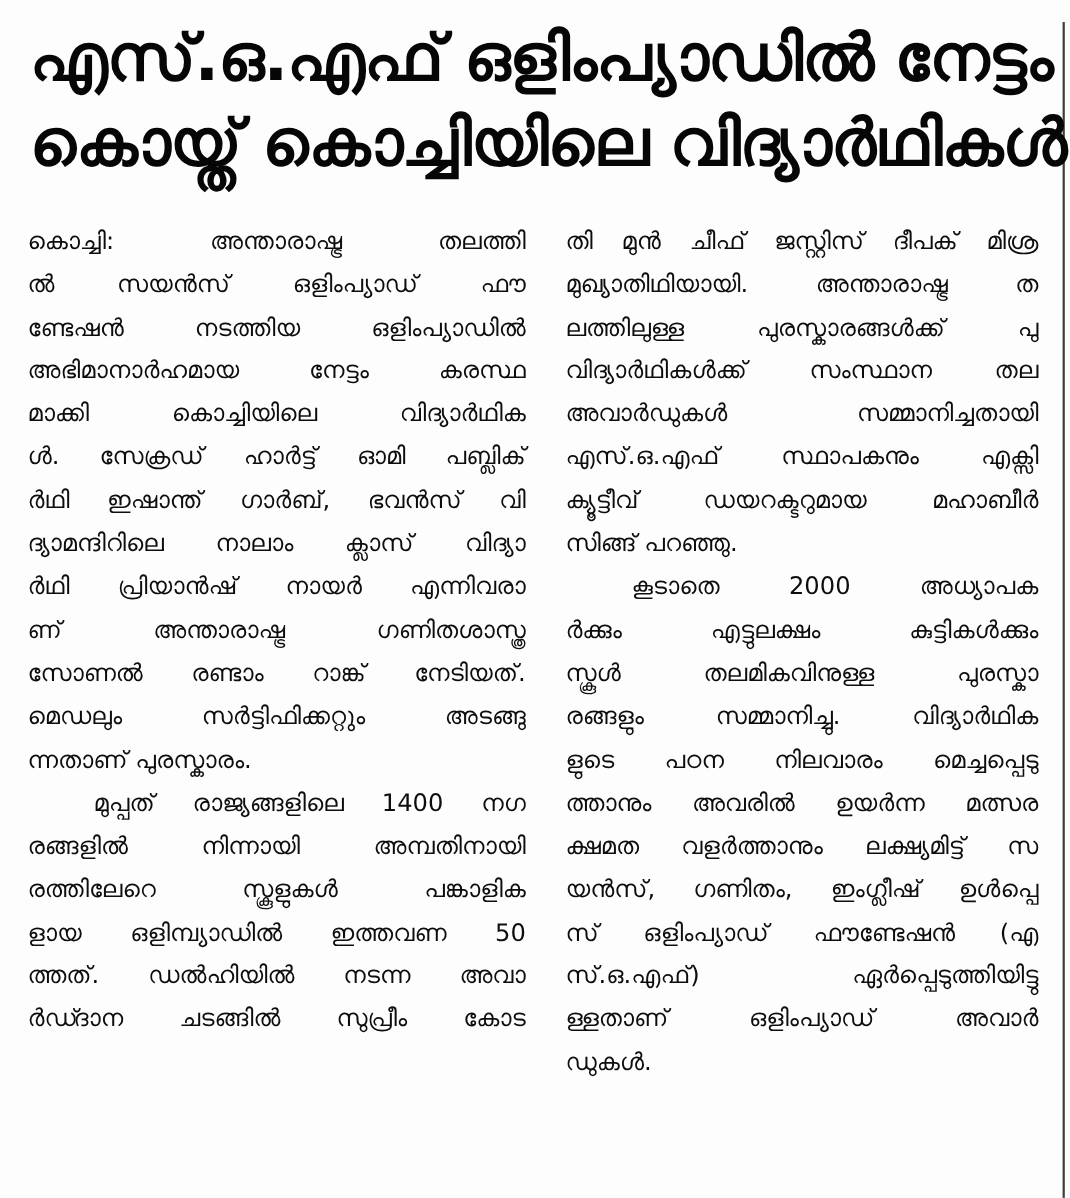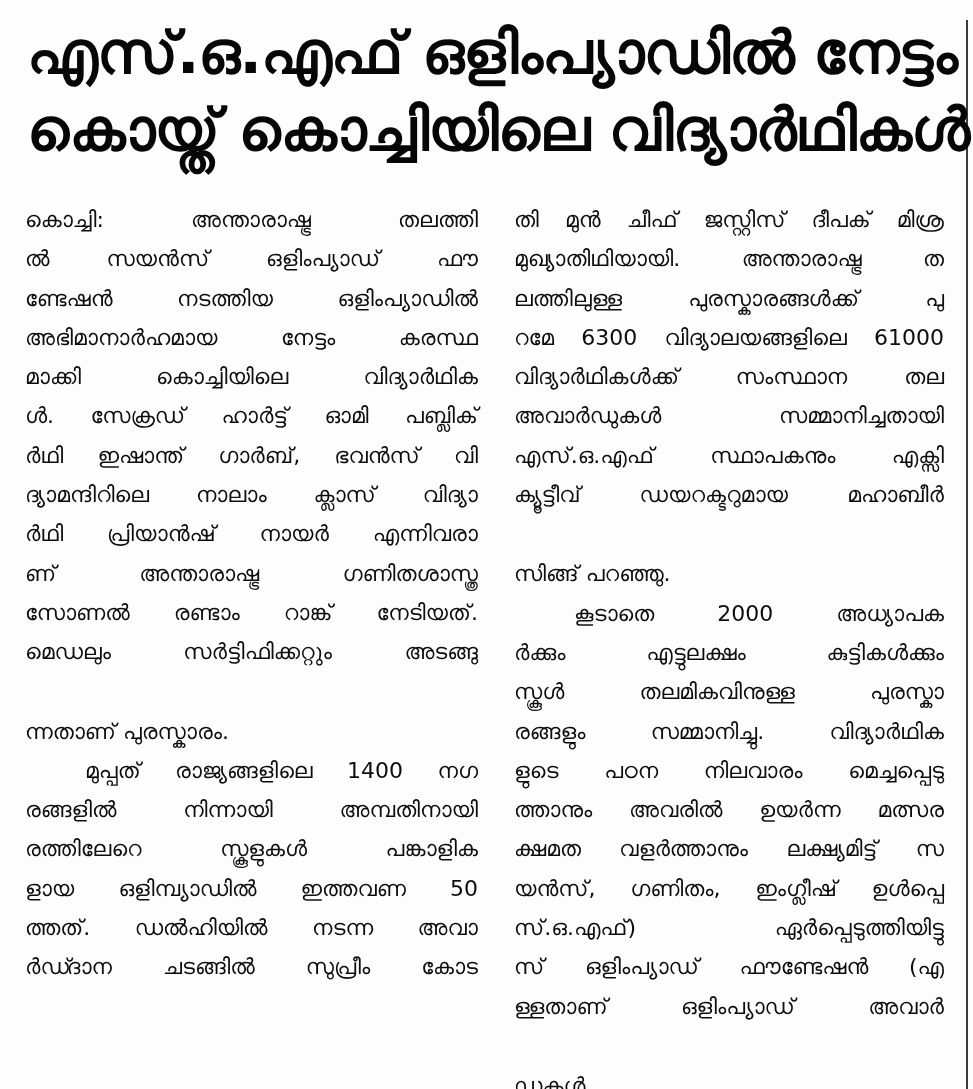--- a/index.html
+++ b/index.html
@@ -53,21 +53,20 @@
     height:39.3px;
     line-height:39.3px;
     font-size:22px;
     text-align:justify;
     text-align-last:justify;
     white-space:normal;
     overflow:visible;
   }
   .line.para-end{
     text-align-last:left;
-    margin-top:40px;
   }
   .line.indent{
     padding-left:60px;
   }
 </style>
 </head>
 <body>
 
 <div class="page">
   <div class="column-rule"></div>
@@ -96,33 +95,32 @@
         <div class="line">രങ്ങളിൽ നിന്നായി അമ്പതിനായി</div>
         <div class="line">രത്തിലേറെ സ്കൂളുകൾ പങ്കാളിക</div>
         <div class="line">ളായ ഒളിമ്പ്യാഡിൽ ഇത്തവണ 50</div>
         <div class="line">ത്തത്. ഡൽഹിയിൽ നടന്ന അവാ</div>
         <div class="line">ർഡ്ദാന ചടങ്ങിൽ സുപ്രീം കോട</div>
       </div>
     <div class="col col-right">
         <div class="line">തി മുൻ ചീഫ് ജസ്റ്റിസ് ദീപക് മിശ്ര</div>
         <div class="line">മുഖ്യാതിഥിയായി. അന്താരാഷ്ട്ര ത</div>
         <div class="line">ലത്തിലുള്ള പുരസ്കാരങ്ങൾക്ക് പു</div>
-        <div class="line">റമേ 6300 വിദ്യാലയങ്ങളിലെ 61000</div>
         <div class="line">വിദ്യാർഥികൾക്ക് സംസ്ഥാന തല</div>
         <div class="line">അവാർഡുകൾ സമ്മാനിച്ചതായി</div>
         <div class="line">എസ്.ഒ.എഫ് സ്ഥാപകനും എക്സി</div>
         <div class="line">ക്യൂട്ടീവ് ഡയറക്ടറുമായ മഹാബീർ</div>
         <div class="line para-end">സിങ്ങ് പറഞ്ഞു.</div>
         <div class="line indent">കൂടാതെ 2000 അധ്യാപക</div>
         <div class="line">ർക്കും എട്ടുലക്ഷം കുട്ടികൾക്കും</div>
         <div class="line">സ്കൂൾ തലമികവിനുള്ള പുരസ്കാ</div>
         <div class="line">രങ്ങളും സമ്മാനിച്ചു. വിദ്യാർഥിക</div>
         <div class="line">ളുടെ പഠന നിലവാരം മെച്ചപ്പെടു</div>
         <div class="line">ത്താനും അവരിൽ ഉയർന്ന മത്സര</div>
         <div class="line">ക്ഷമത വളർത്താനും ലക്ഷ്യമിട്ട് സ</div>
         <div class="line">യൻസ്, ഗണിതം, ഇംഗ്ലീഷ് ഉൾപ്പെ</div>
+        <div class="line">സ് ഒളിംപ്യാഡ് ഫൗണ്ടേഷൻ (എ</div>
         <div class="line">സ്.ഒ.എഫ്) ഏർപ്പെടുത്തിയിട്ടു</div>
-        <div class="line">സ് ഒളിംപ്യാഡ് ഫൗണ്ടേഷൻ (എ</div>
         <div class="line">ള്ളതാണ് ഒളിംപ്യാഡ് അവാർ</div>
         <div class="line para-end">ഡുകൾ.</div>
       </div>
   </div>
 </div>
 
 </body></html>

